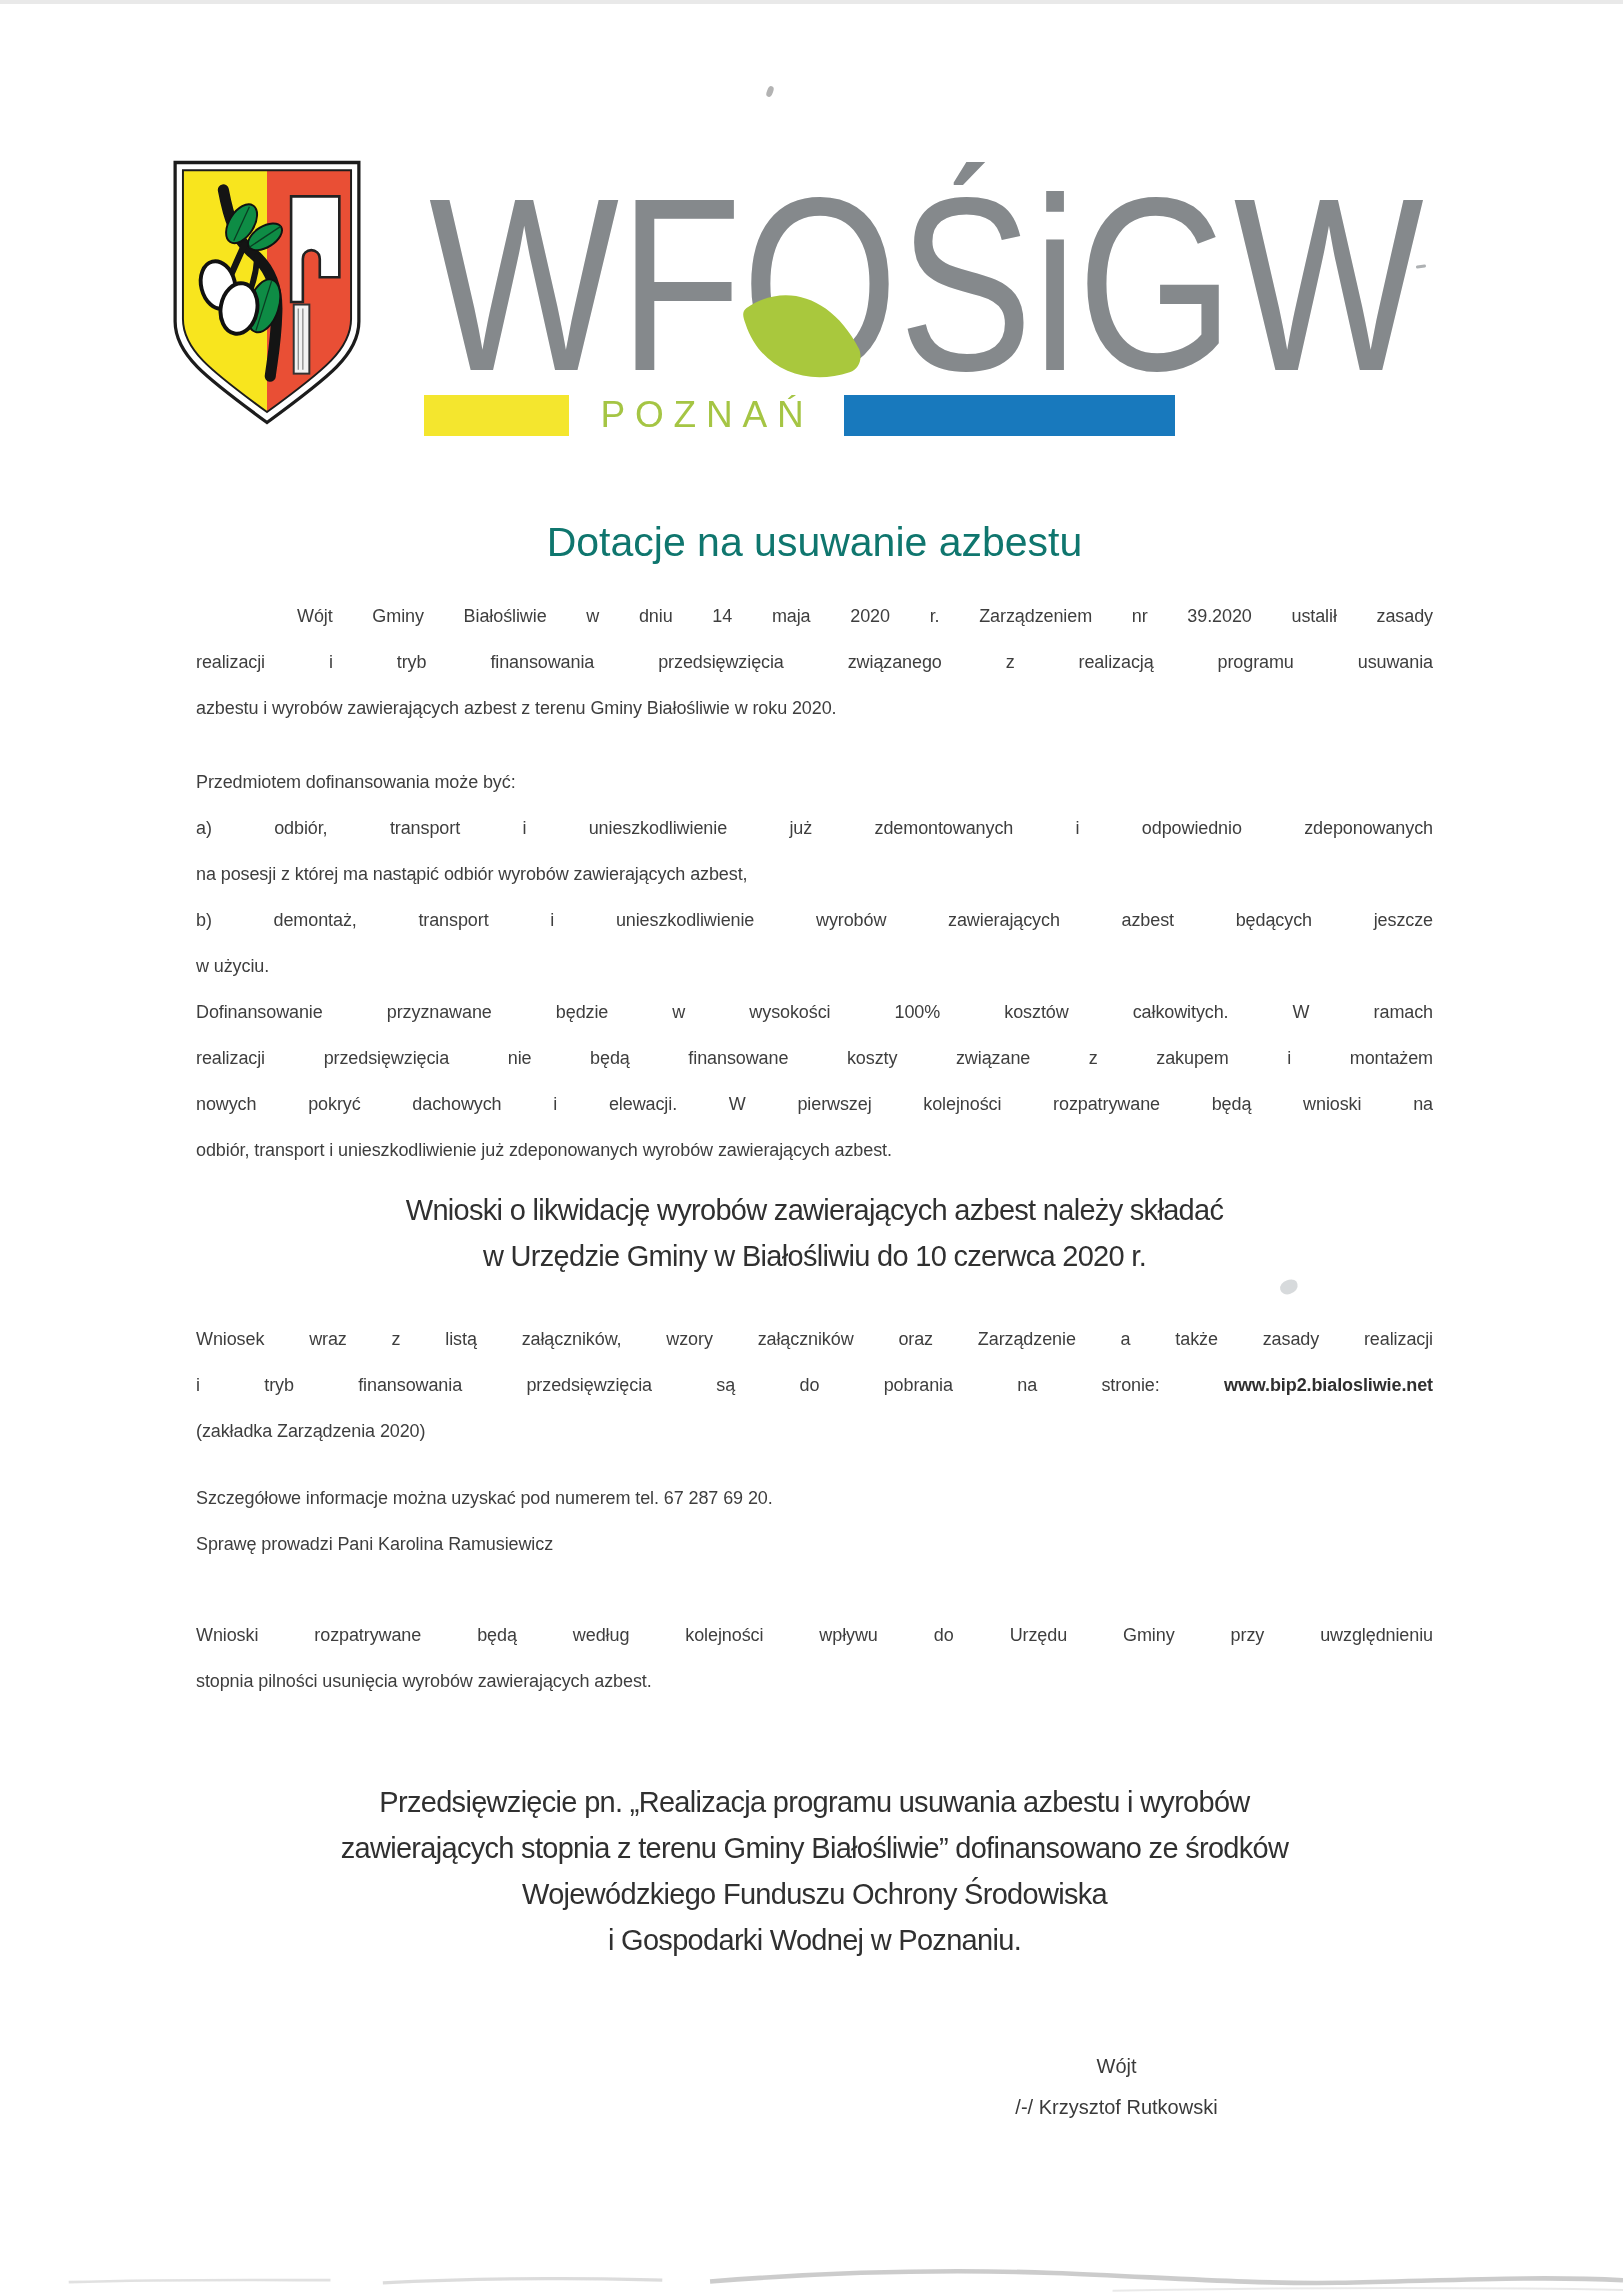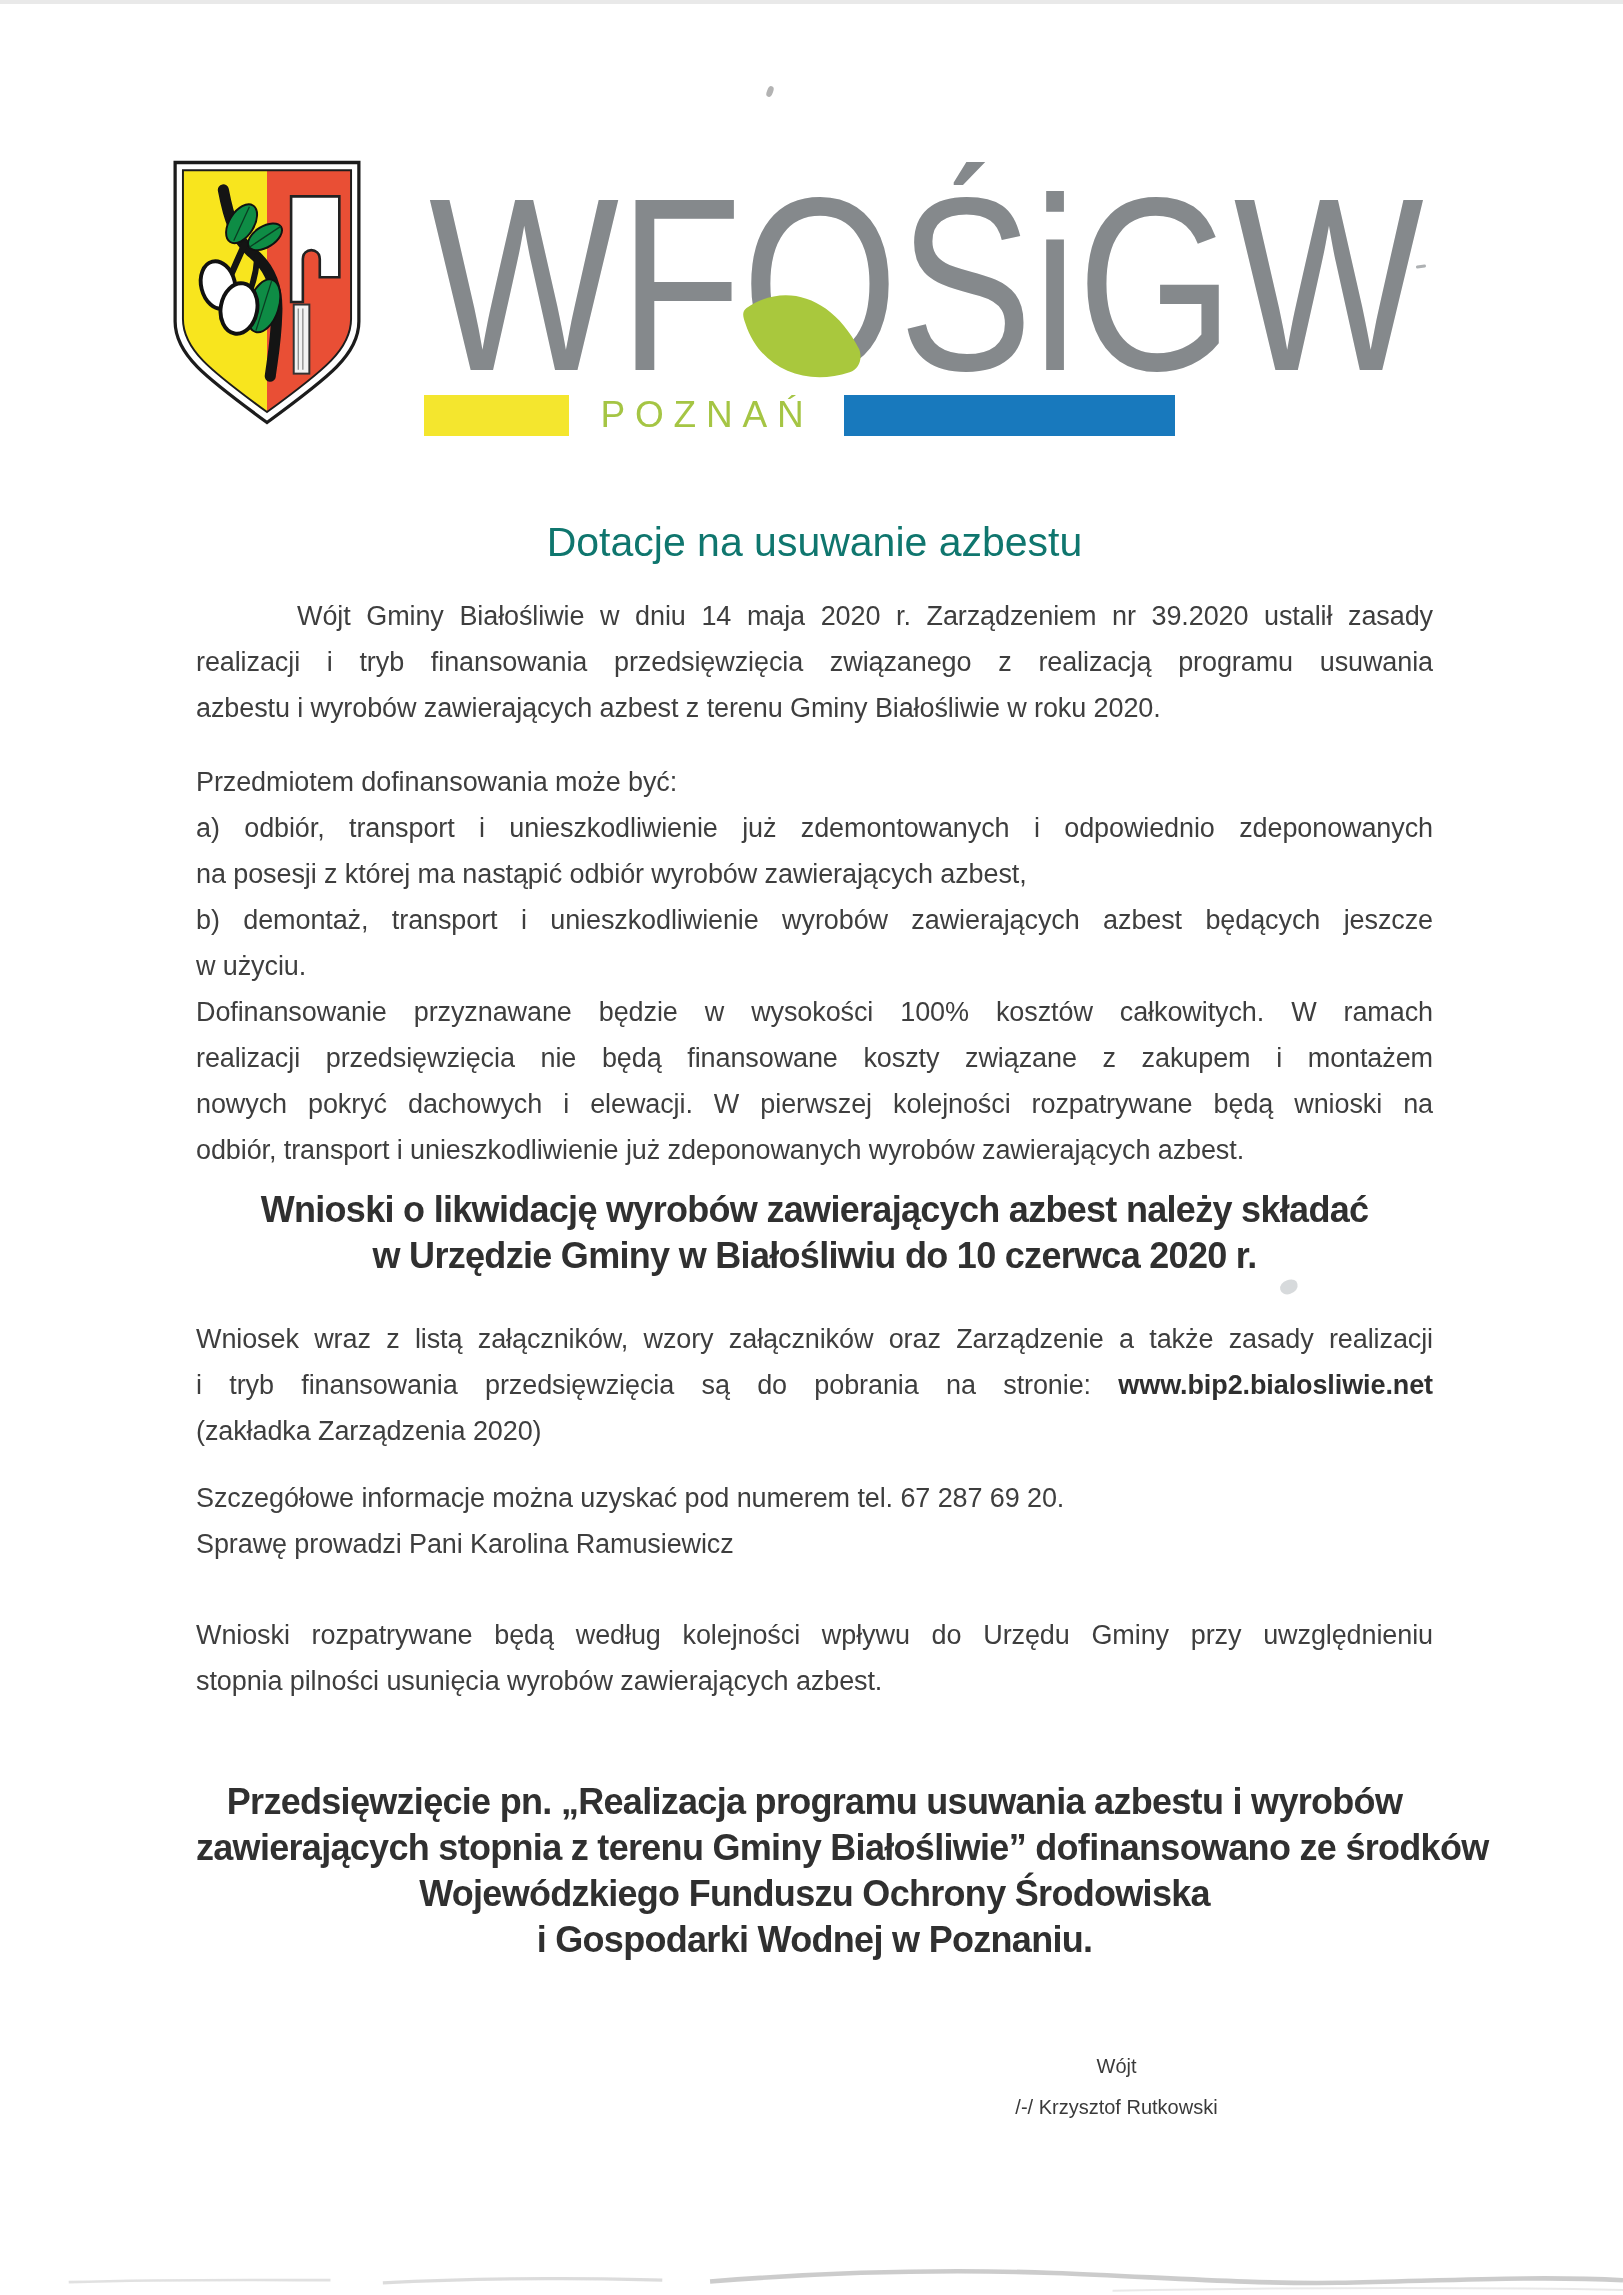--- a/index.html
+++ b/index.html
@@ -15,33 +15,33 @@
   .bar{position:absolute;top:391px;height:41px;}
   .bar.yellow{left:424px;width:145px;background:#f4e62e;}
   .bar.blue{left:844px;width:331px;background:#1879bd;}
   .poznan{
     position:absolute;left:576px;top:388px;width:262px;height:46px;
     line-height:46px;text-align:center;font-size:37px;letter-spacing:9.8px;
     color:#a5c544;font-weight:400;white-space:nowrap;
   }
   
   .block{position:absolute;left:196px;width:1237px;}
-  .block .line{line-height:46px;font-size:27px;letter-spacing:-0.1px;}
+  .block .line{line-height:46px;font-size:18px;letter-spacing:-0.1px;}
   .line.j{text-align:justify;text-align-last:justify;}
   .line.l{text-align:left;}
   .line.c{text-align:center;white-space:nowrap;}
   .line.ind{text-indent:101px;}
   .seg-bold{font-weight:bold;color:#2f2f2f;}
   #block-title{top:512px;text-align:center;}
   #block-title .title-text{font-size:41px;font-weight:normal;color:#0f766e;line-height:52px;}
   #block-intro{top:589px;}
   #block-scope{top:755px;}
   #block-deadline{top:1183px;}
   #block-deadline .line, #block-attribution .line{
-    font-weight:bold;color:#303030;font-size:36px;letter-spacing:-0.7px;line-height:46px;
+    font-weight:normal;color:#303030;font-size:29px;letter-spacing:-0.7px;line-height:46px;
   }
   #block-downloads{top:1312px;}
   #block-contact{top:1471px;}
   #block-processing{top:1608px;}
   #block-attribution{top:1775px;}
   #block-signature{
     top:2042px;left:920px;width:393px;text-align:center;
   }
   #block-signature .sig-line{font-size:20px;line-height:41px;color:#3a3a3a;}
   

